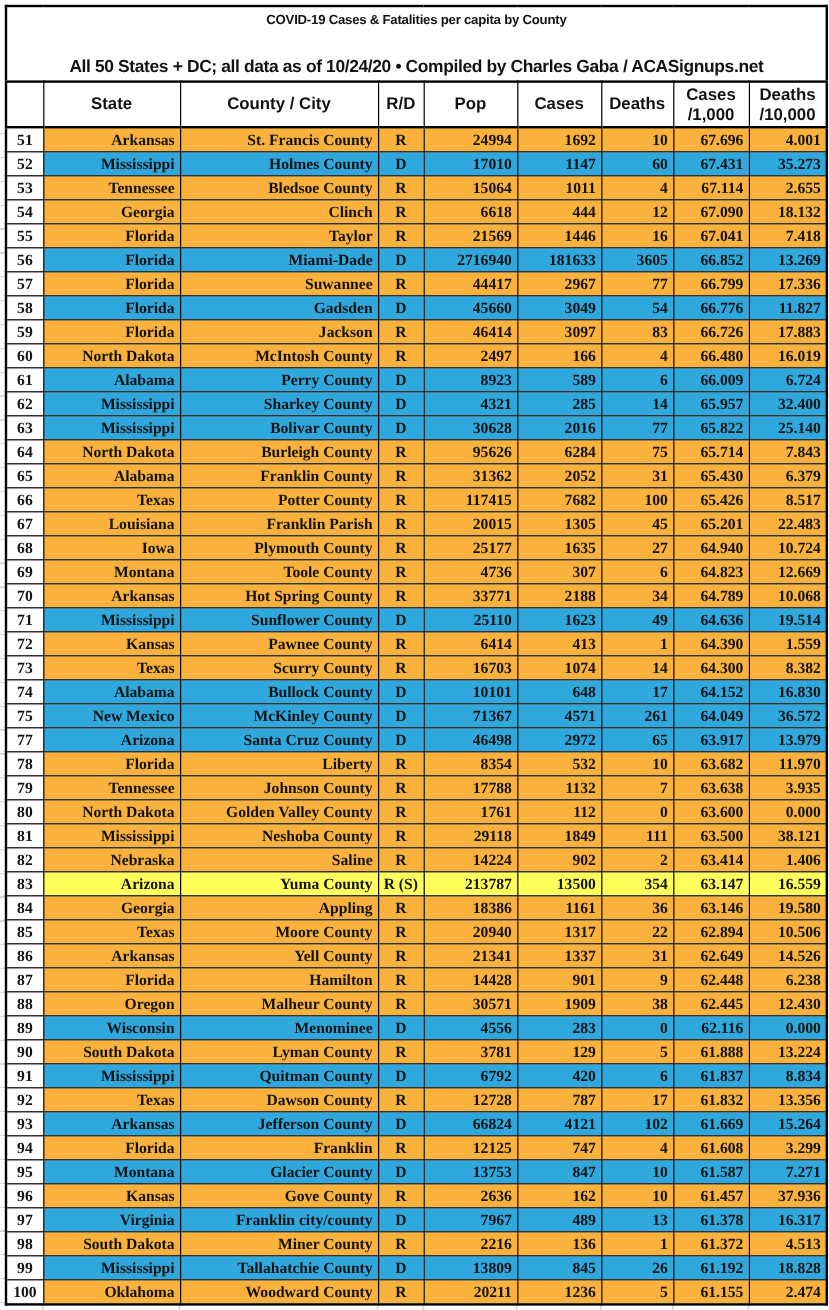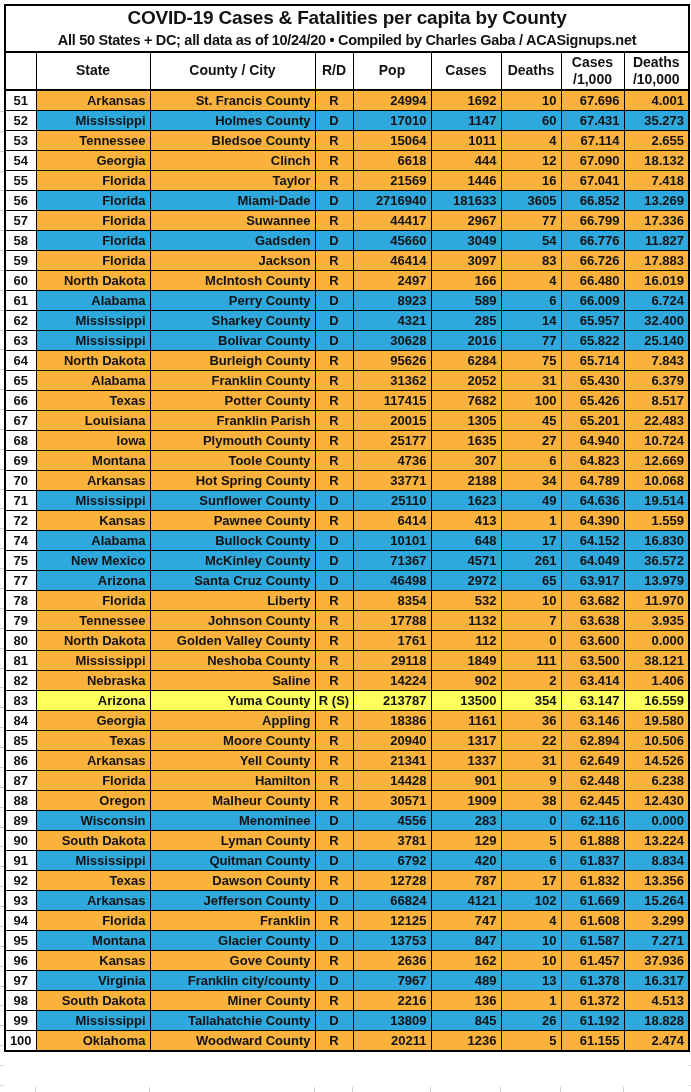--- a/index.html
+++ b/index.html
@@ -14,30 +14,30 @@
            white-space:nowrap; }
 
   
   col.c-rank   {width:31px;}  col.c-state {width:114px;} col.c-county {width:165px;}
   col.c-rd     {width:38px;}  col.c-pop   {width:78px;}  col.c-cases  {width:70px;}
   col.c-deaths {width:60px;}  col.c-c1k   {width:63px;}  col.c-d10k   {width:65px;}
 
   
   .title-cell { background:#fff; text-align:center; height:46px; vertical-align:middle;
                 border-bottom:2px solid #000; }
-  .title-line    { font-size:19px; line-height:23px; letter-spacing:-0.2px; }
-  .subtitle-line { font-size:14.5px; line-height:22px; letter-spacing:-0.3px; }
+  .title-line    { font-size:11px; line-height:23px; letter-spacing:-0.2px; }
+  .subtitle-line { font-size:14.5px; line-height:22px; letter-spacing:-0.3px;margin-top:16px; }
 
   
   tr.head th { background:#fff; text-align:center; font-size:14px; height:38px;
                vertical-align:middle; line-height:1.25; border-bottom:2px solid #000; }
   th.hl { background:var(--cases-header-bg, #FFFF5C); }
 
   
-  tr.data-row { height:19.88px; }
+  tr.data-row { height:19.88px;font-family:Liberation Serif, serif; }
   tr.data-row td { font-size:13px; line-height:19px; padding:0 4px 0 0; text-align:right; }
   tr.data-row td.rank { text-align:center; padding:0; }
   tr.data-row td.rd   { text-align:center; padding:0; }
 
   tr.party-R td { background:var(--r-row, #FAB23C); }
   tr.party-D td { background:var(--d-row, #2FA8DE); }
   tr.party-S td { background:var(--swing-row, #FFFF5C); }
   tr.data-row td.rank { background:#ffffff; }
 
   
@@ -338,20 +338,31 @@
         <td class="rank">72</td>
         <td>Kansas</td>
         <td>Pawnee County</td>
         <td class="rd">R</td>
         <td>6414</td>
         <td>413</td>
         <td>1</td>
         <td>64.390</td>
         <td>1.559</td>
       </tr>
+        <tr class="data-row party-R">
+        <td class="rank">73</td>
+        <td>Texas</td>
+        <td>Scurry County</td>
+        <td class="rd">R</td>
+        <td>16703</td>
+        <td>1074</td>
+        <td>14</td>
+        <td>64.300</td>
+        <td>8.382</td>
+      </tr>
         <tr class="data-row party-D">
         <td class="rank">74</td>
         <td>Alabama</td>
         <td>Bullock County</td>
         <td class="rd">D</td>
         <td>10101</td>
         <td>648</td>
         <td>17</td>
         <td>64.152</td>
         <td>16.830</td>

